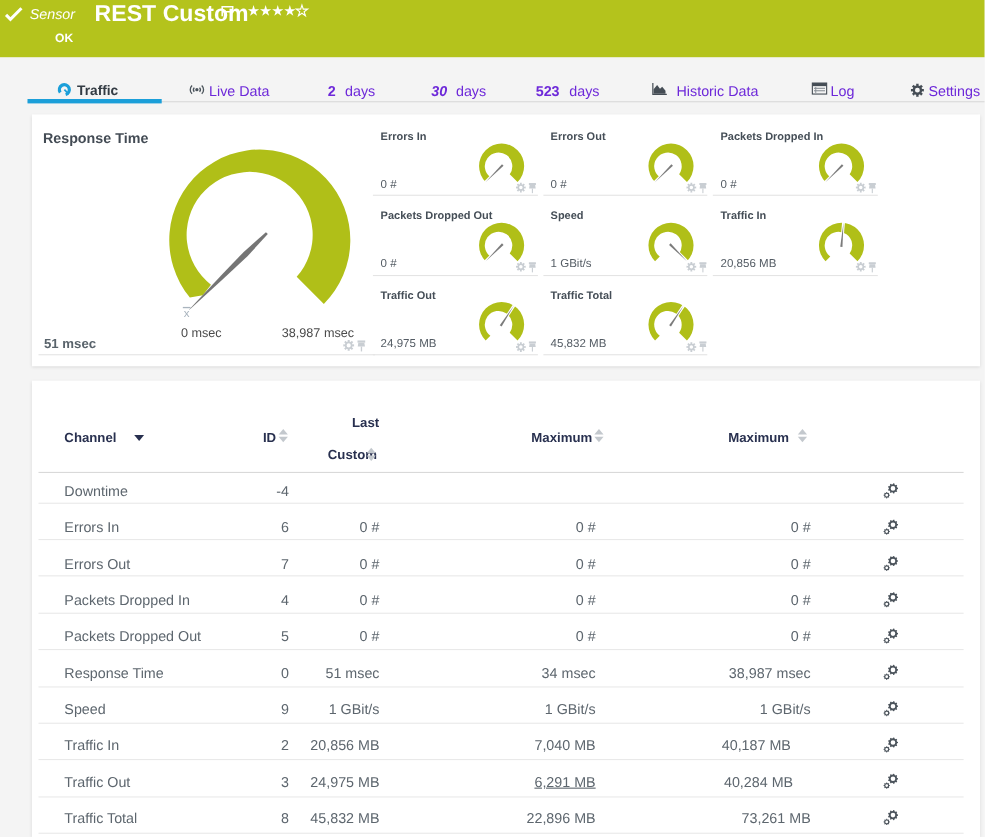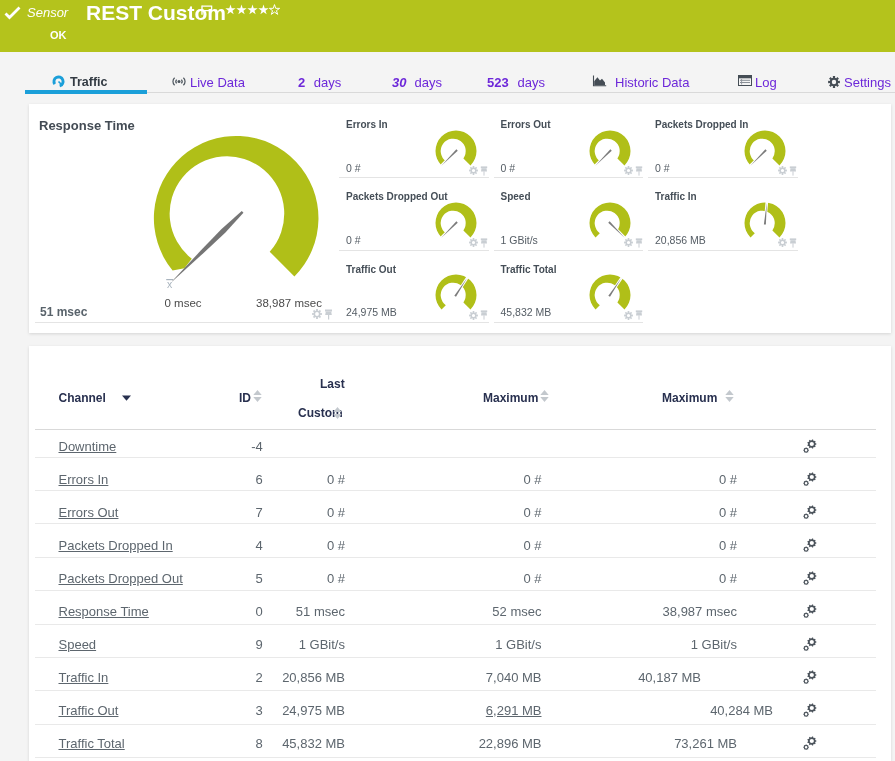--- a/index.html
+++ b/index.html
@@ -9,21 +9,21 @@
 #tabline { position:absolute; left:25px; top:92px; width:870px; height:1px; background:#d9d9d9; }
 #underline { position:absolute; left:24.5px; top:90.3px; width:122.5px; height:4px; background:#1b9fd9; }
 .tabtxt { position:absolute; top:75px; font-size:13px; color:#6d28d9; white-space:nowrap; }
 .panel { position:absolute; left:29px; width:862px; background:#fff; box-shadow:0 1px 3px rgba(0,0,0,0.13); }
 #panel1 { top:104px; height:229px; }
 #panel2 { top:346px; height:415px; }
 .celltitle { position:absolute; font-size:10px; font-weight:bold; color:#454e57; white-space:nowrap; }
 .cellval { position:absolute; font-size:10.5px; color:#545c64; white-space:nowrap; }
 .cellbrd { position:absolute; height:1px; background:#e4e4e4; }
 .rowline { position:absolute; left:6px; width:841px; height:1px; background:#e9e9e9; }
-.rowtxt { position:absolute; font-size:13px; color:#5d666e; white-space:nowrap;text-decoration:underline; }
+.rowtxt { position:absolute; font-size:13px; color:#5d666e; white-space:nowrap; }
 .rnum { position:absolute; font-size:13px; color:#5d666e; text-align:right; }
 .hdr { position:absolute; font-size:12px; font-weight:bold; color:#28304f; white-space:nowrap; }
 svg { position:absolute; overflow:visible; }
 </style>
 </head>
 <body>
 
 <div id="header">
   <svg width="17" height="15" style="left:4px; top:6px;" viewBox="0 0 17 15">
     <polyline points="1.5,7.5 5.5,11.5 15.5,1.5" fill="none" stroke="#fff" stroke-width="2.8"></polyline>
@@ -328,21 +328,21 @@
   <svg width="17" height="17" style="left:771px; top:223.7px;" viewBox="0 0 17 17">
       <g fill="#4c545c" fill-rule="evenodd">
         <path transform="translate(7.2,1.4)" d="M9.17,4.04 L9.17,5.16 L8.33,5.33 L7.92,6.44 L8.46,7.11 L7.74,7.96 L6.99,7.55 L5.96,8.15 L5.94,9.00 L4.84,9.19 L4.53,8.40 L3.36,8.19 L2.80,8.83 L1.83,8.27 L2.11,7.47 L1.34,6.56 L0.50,6.69 L0.12,5.63 L0.85,5.19 L0.85,4.01 L0.12,3.57 L0.50,2.51 L1.34,2.64 L2.11,1.73 L1.83,0.93 L2.80,0.37 L3.36,1.01 L4.53,0.80 L4.84,0.01 L5.94,0.20 L5.96,1.05 L6.99,1.65 L7.74,1.24 L8.46,2.09 L7.92,2.76 L8.33,3.87 Z M6.70,4.60 A2.10,2.10 0 1 0 2.50,4.60 A2.10,2.10 0 1 0 6.70,4.60 Z"></path>
         <path transform="translate(3.2,9.3)" d="M5.78,2.55 L5.78,3.25 L5.21,3.35 L4.85,4.21 L5.19,4.69 L4.69,5.19 L4.21,4.85 L3.35,5.21 L3.25,5.78 L2.55,5.78 L2.45,5.21 L1.59,4.85 L1.11,5.19 L0.61,4.69 L0.95,4.21 L0.59,3.35 L0.02,3.25 L0.02,2.55 L0.59,2.45 L0.95,1.59 L0.61,1.11 L1.11,0.61 L1.59,0.95 L2.45,0.59 L2.55,0.02 L3.25,0.02 L3.35,0.59 L4.21,0.95 L4.69,0.61 L5.19,1.11 L4.85,1.59 L5.21,2.45 Z M4.15,2.90 A1.25,1.25 0 1 0 1.65,2.90 A1.25,1.25 0 1 0 4.15,2.90 Z"></path>
       </g>
     </svg>
   <div class="rowline" style="top:244.1px;"></div>
   <div class="rowtxt" style="left:29.5px; top:257.5px;">Response Time</div>
   <div class="rnum" style="left:133.7px; top:257.5px; width:100px;">0</div>
   <div class="rnum" style="left:216px; top:257.5px; width:100px;">51 msec</div>
-  <div class="rnum" style="left:412.5px; top:257.5px; width:100px;">52 msec</div>
+  <div class="rnum" style="left:412.5px; top:257.5px; width:100px;">34 msec</div>
   <div class="rnum" style="left:608px; top:257.5px; width:100px;">38,987 msec</div>
   <svg width="17" height="17" style="left:771px; top:256.5px;" viewBox="0 0 17 17">
       <g fill="#4c545c" fill-rule="evenodd">
         <path transform="translate(7.2,1.4)" d="M9.17,4.04 L9.17,5.16 L8.33,5.33 L7.92,6.44 L8.46,7.11 L7.74,7.96 L6.99,7.55 L5.96,8.15 L5.94,9.00 L4.84,9.19 L4.53,8.40 L3.36,8.19 L2.80,8.83 L1.83,8.27 L2.11,7.47 L1.34,6.56 L0.50,6.69 L0.12,5.63 L0.85,5.19 L0.85,4.01 L0.12,3.57 L0.50,2.51 L1.34,2.64 L2.11,1.73 L1.83,0.93 L2.80,0.37 L3.36,1.01 L4.53,0.80 L4.84,0.01 L5.94,0.20 L5.96,1.05 L6.99,1.65 L7.74,1.24 L8.46,2.09 L7.92,2.76 L8.33,3.87 Z M6.70,4.60 A2.10,2.10 0 1 0 2.50,4.60 A2.10,2.10 0 1 0 6.70,4.60 Z"></path>
         <path transform="translate(3.2,9.3)" d="M5.78,2.55 L5.78,3.25 L5.21,3.35 L4.85,4.21 L5.19,4.69 L4.69,5.19 L4.21,4.85 L3.35,5.21 L3.25,5.78 L2.55,5.78 L2.45,5.21 L1.59,4.85 L1.11,5.19 L0.61,4.69 L0.95,4.21 L0.59,3.35 L0.02,3.25 L0.02,2.55 L0.59,2.45 L0.95,1.59 L0.61,1.11 L1.11,0.61 L1.59,0.95 L2.45,0.59 L2.55,0.02 L3.25,0.02 L3.35,0.59 L4.21,0.95 L4.69,0.61 L5.19,1.11 L4.85,1.59 L5.21,2.45 Z M4.15,2.90 A1.25,1.25 0 1 0 1.65,2.90 A1.25,1.25 0 1 0 4.15,2.90 Z"></path>
       </g>
     </svg>
   <div class="rowline" style="top:277.5px;"></div>
   <div class="rowtxt" style="left:29.5px; top:290.5px;">Speed</div>
   <div class="rnum" style="left:133.7px; top:290.5px; width:100px;">9</div>
@@ -353,33 +353,33 @@
       <g fill="#4c545c" fill-rule="evenodd">
         <path transform="translate(7.2,1.4)" d="M9.17,4.04 L9.17,5.16 L8.33,5.33 L7.92,6.44 L8.46,7.11 L7.74,7.96 L6.99,7.55 L5.96,8.15 L5.94,9.00 L4.84,9.19 L4.53,8.40 L3.36,8.19 L2.80,8.83 L1.83,8.27 L2.11,7.47 L1.34,6.56 L0.50,6.69 L0.12,5.63 L0.85,5.19 L0.85,4.01 L0.12,3.57 L0.50,2.51 L1.34,2.64 L2.11,1.73 L1.83,0.93 L2.80,0.37 L3.36,1.01 L4.53,0.80 L4.84,0.01 L5.94,0.20 L5.96,1.05 L6.99,1.65 L7.74,1.24 L8.46,2.09 L7.92,2.76 L8.33,3.87 Z M6.70,4.60 A2.10,2.10 0 1 0 2.50,4.60 A2.10,2.10 0 1 0 6.70,4.60 Z"></path>
         <path transform="translate(3.2,9.3)" d="M5.78,2.55 L5.78,3.25 L5.21,3.35 L4.85,4.21 L5.19,4.69 L4.69,5.19 L4.21,4.85 L3.35,5.21 L3.25,5.78 L2.55,5.78 L2.45,5.21 L1.59,4.85 L1.11,5.19 L0.61,4.69 L0.95,4.21 L0.59,3.35 L0.02,3.25 L0.02,2.55 L0.59,2.45 L0.95,1.59 L0.61,1.11 L1.11,0.61 L1.59,0.95 L2.45,0.59 L2.55,0.02 L3.25,0.02 L3.35,0.59 L4.21,0.95 L4.69,0.61 L5.19,1.11 L4.85,1.59 L5.21,2.45 Z M4.15,2.90 A1.25,1.25 0 1 0 1.65,2.90 A1.25,1.25 0 1 0 4.15,2.90 Z"></path>
       </g>
     </svg>
   <div class="rowline" style="top:310.9px;"></div>
   <div class="rowtxt" style="left:29.5px; top:323.5px;">Traffic In</div>
   <div class="rnum" style="left:133.7px; top:323.5px; width:100px;">2</div>
   <div class="rnum" style="left:216px; top:323.5px; width:100px;">20,856 MB</div>
   <div class="rnum" style="left:412.5px; top:323.5px; width:100px;">7,040 MB</div>
-  <div class="rnum" style="left:572px; top:323.5px; width:100px;">40,187 MB</div>
+  <div class="rnum" style="left:590px; top:323.5px; width:100px;">40,187 MB</div>
   <svg width="17" height="17" style="left:771px; top:322.5px;" viewBox="0 0 17 17">
       <g fill="#4c545c" fill-rule="evenodd">
         <path transform="translate(7.2,1.4)" d="M9.17,4.04 L9.17,5.16 L8.33,5.33 L7.92,6.44 L8.46,7.11 L7.74,7.96 L6.99,7.55 L5.96,8.15 L5.94,9.00 L4.84,9.19 L4.53,8.40 L3.36,8.19 L2.80,8.83 L1.83,8.27 L2.11,7.47 L1.34,6.56 L0.50,6.69 L0.12,5.63 L0.85,5.19 L0.85,4.01 L0.12,3.57 L0.50,2.51 L1.34,2.64 L2.11,1.73 L1.83,0.93 L2.80,0.37 L3.36,1.01 L4.53,0.80 L4.84,0.01 L5.94,0.20 L5.96,1.05 L6.99,1.65 L7.74,1.24 L8.46,2.09 L7.92,2.76 L8.33,3.87 Z M6.70,4.60 A2.10,2.10 0 1 0 2.50,4.60 A2.10,2.10 0 1 0 6.70,4.60 Z"></path>
         <path transform="translate(3.2,9.3)" d="M5.78,2.55 L5.78,3.25 L5.21,3.35 L4.85,4.21 L5.19,4.69 L4.69,5.19 L4.21,4.85 L3.35,5.21 L3.25,5.78 L2.55,5.78 L2.45,5.21 L1.59,4.85 L1.11,5.19 L0.61,4.69 L0.95,4.21 L0.59,3.35 L0.02,3.25 L0.02,2.55 L0.59,2.45 L0.95,1.59 L0.61,1.11 L1.11,0.61 L1.59,0.95 L2.45,0.59 L2.55,0.02 L3.25,0.02 L3.35,0.59 L4.21,0.95 L4.69,0.61 L5.19,1.11 L4.85,1.59 L5.21,2.45 Z M4.15,2.90 A1.25,1.25 0 1 0 1.65,2.90 A1.25,1.25 0 1 0 4.15,2.90 Z"></path>
       </g>
     </svg>
   <div class="rowline" style="top:344.3px;"></div>
   <div class="rowtxt" style="left:29.5px; top:356.5px;">Traffic Out</div>
   <div class="rnum" style="left:133.7px; top:356.5px; width:100px;">3</div>
   <div class="rnum" style="left:216px; top:356.5px; width:100px;">24,975 MB</div>
   <div class="rnum" style="left:412.5px; top:356.5px; width:100px;text-decoration:underline;">6,291 MB</div>
-  <div class="rnum" style="left:644px; top:356.5px; width:100px;">40,284 MB</div>
+  <div class="rnum" style="left:592px; top:356.5px; width:100px;">40,284 MB</div>
   <svg width="17" height="17" style="left:771px; top:355.5px;" viewBox="0 0 17 17">
       <g fill="#4c545c" fill-rule="evenodd">
         <path transform="translate(7.2,1.4)" d="M9.17,4.04 L9.17,5.16 L8.33,5.33 L7.92,6.44 L8.46,7.11 L7.74,7.96 L6.99,7.55 L5.96,8.15 L5.94,9.00 L4.84,9.19 L4.53,8.40 L3.36,8.19 L2.80,8.83 L1.83,8.27 L2.11,7.47 L1.34,6.56 L0.50,6.69 L0.12,5.63 L0.85,5.19 L0.85,4.01 L0.12,3.57 L0.50,2.51 L1.34,2.64 L2.11,1.73 L1.83,0.93 L2.80,0.37 L3.36,1.01 L4.53,0.80 L4.84,0.01 L5.94,0.20 L5.96,1.05 L6.99,1.65 L7.74,1.24 L8.46,2.09 L7.92,2.76 L8.33,3.87 Z M6.70,4.60 A2.10,2.10 0 1 0 2.50,4.60 A2.10,2.10 0 1 0 6.70,4.60 Z"></path>
         <path transform="translate(3.2,9.3)" d="M5.78,2.55 L5.78,3.25 L5.21,3.35 L4.85,4.21 L5.19,4.69 L4.69,5.19 L4.21,4.85 L3.35,5.21 L3.25,5.78 L2.55,5.78 L2.45,5.21 L1.59,4.85 L1.11,5.19 L0.61,4.69 L0.95,4.21 L0.59,3.35 L0.02,3.25 L0.02,2.55 L0.59,2.45 L0.95,1.59 L0.61,1.11 L1.11,0.61 L1.59,0.95 L2.45,0.59 L2.55,0.02 L3.25,0.02 L3.35,0.59 L4.21,0.95 L4.69,0.61 L5.19,1.11 L4.85,1.59 L5.21,2.45 Z M4.15,2.90 A1.25,1.25 0 1 0 1.65,2.90 A1.25,1.25 0 1 0 4.15,2.90 Z"></path>
       </g>
     </svg>
   <div class="rowline" style="top:377.7px;"></div>
   <div class="rowtxt" style="left:29.5px; top:389.5px;">Traffic Total</div>
   <div class="rnum" style="left:133.7px; top:389.5px; width:100px;">8</div>
   <div class="rnum" style="left:216px; top:389.5px; width:100px;">45,832 MB</div>

